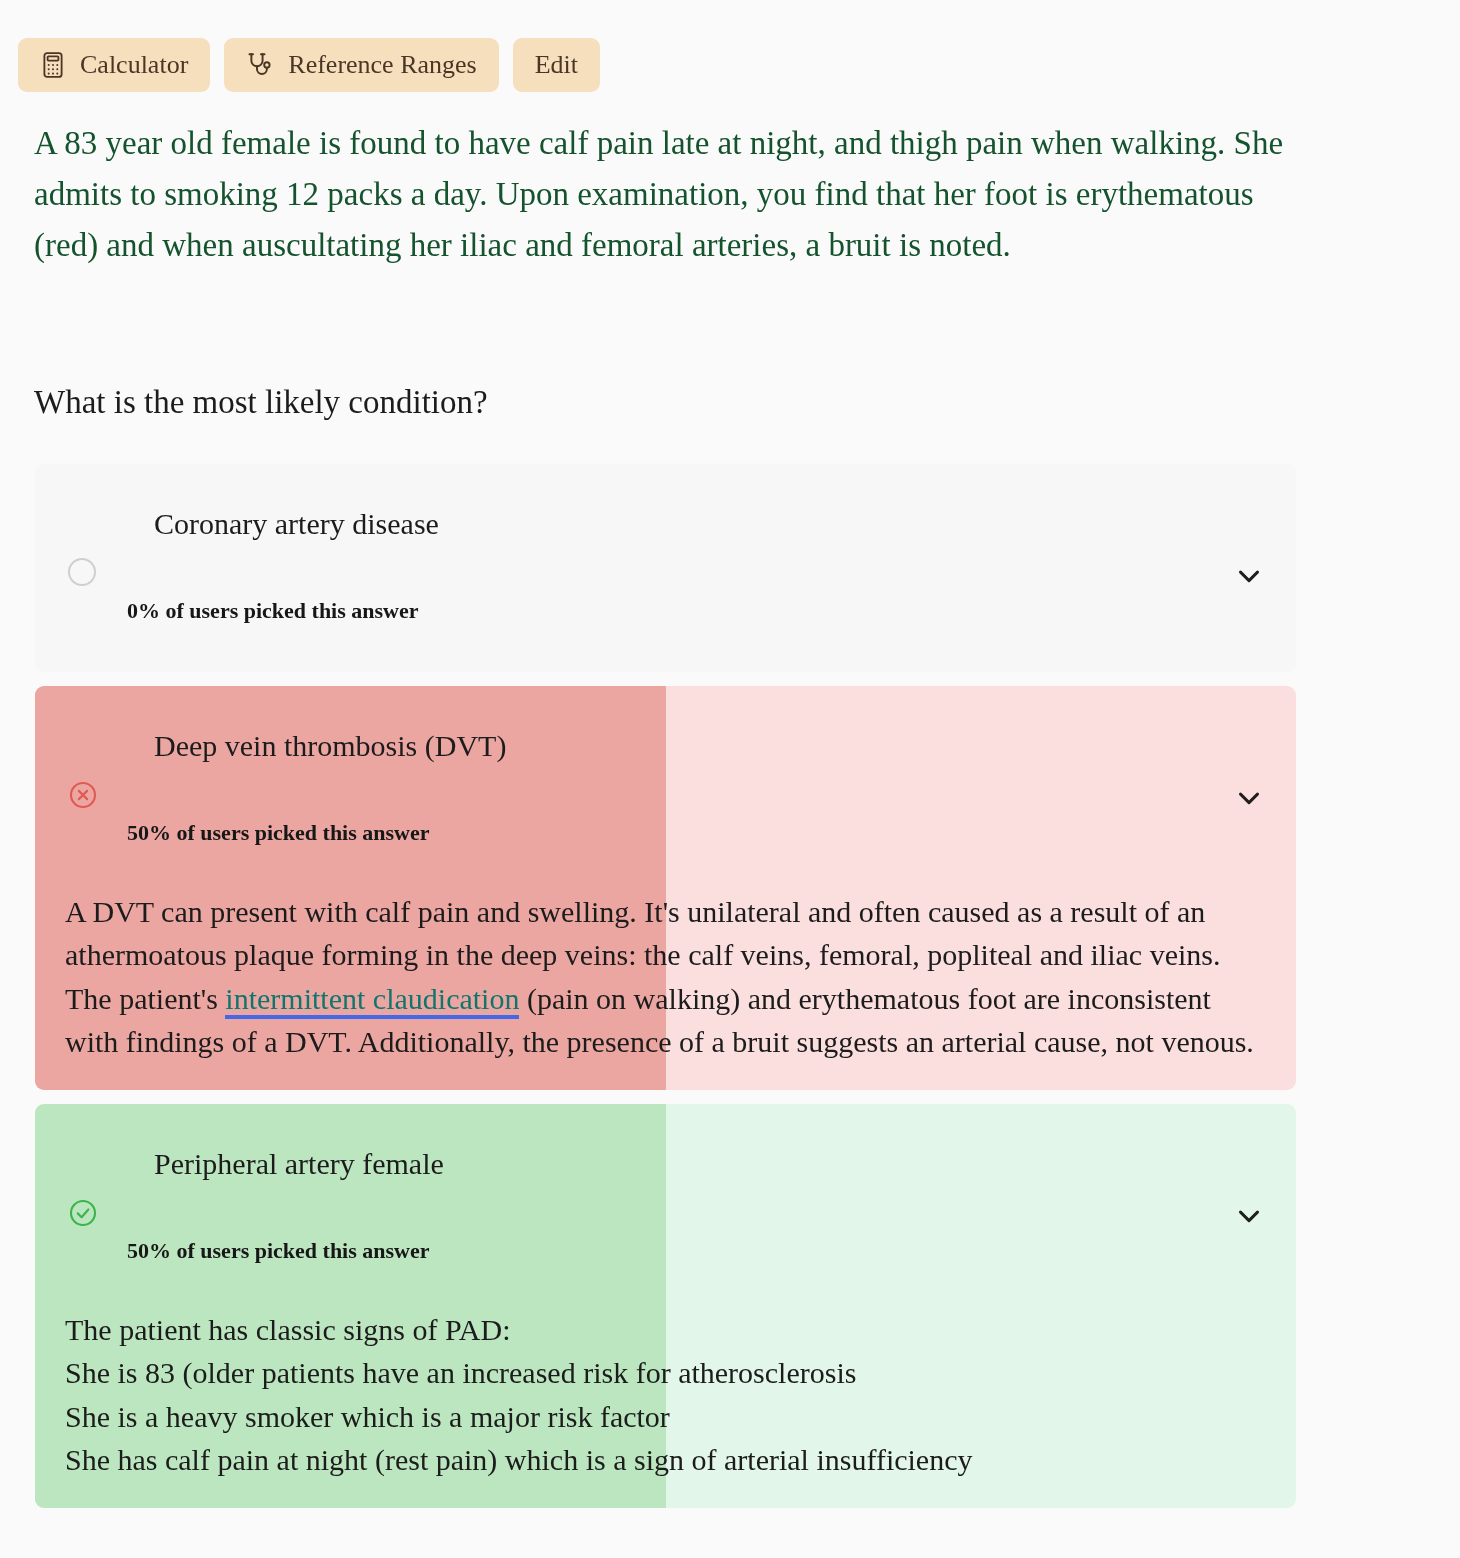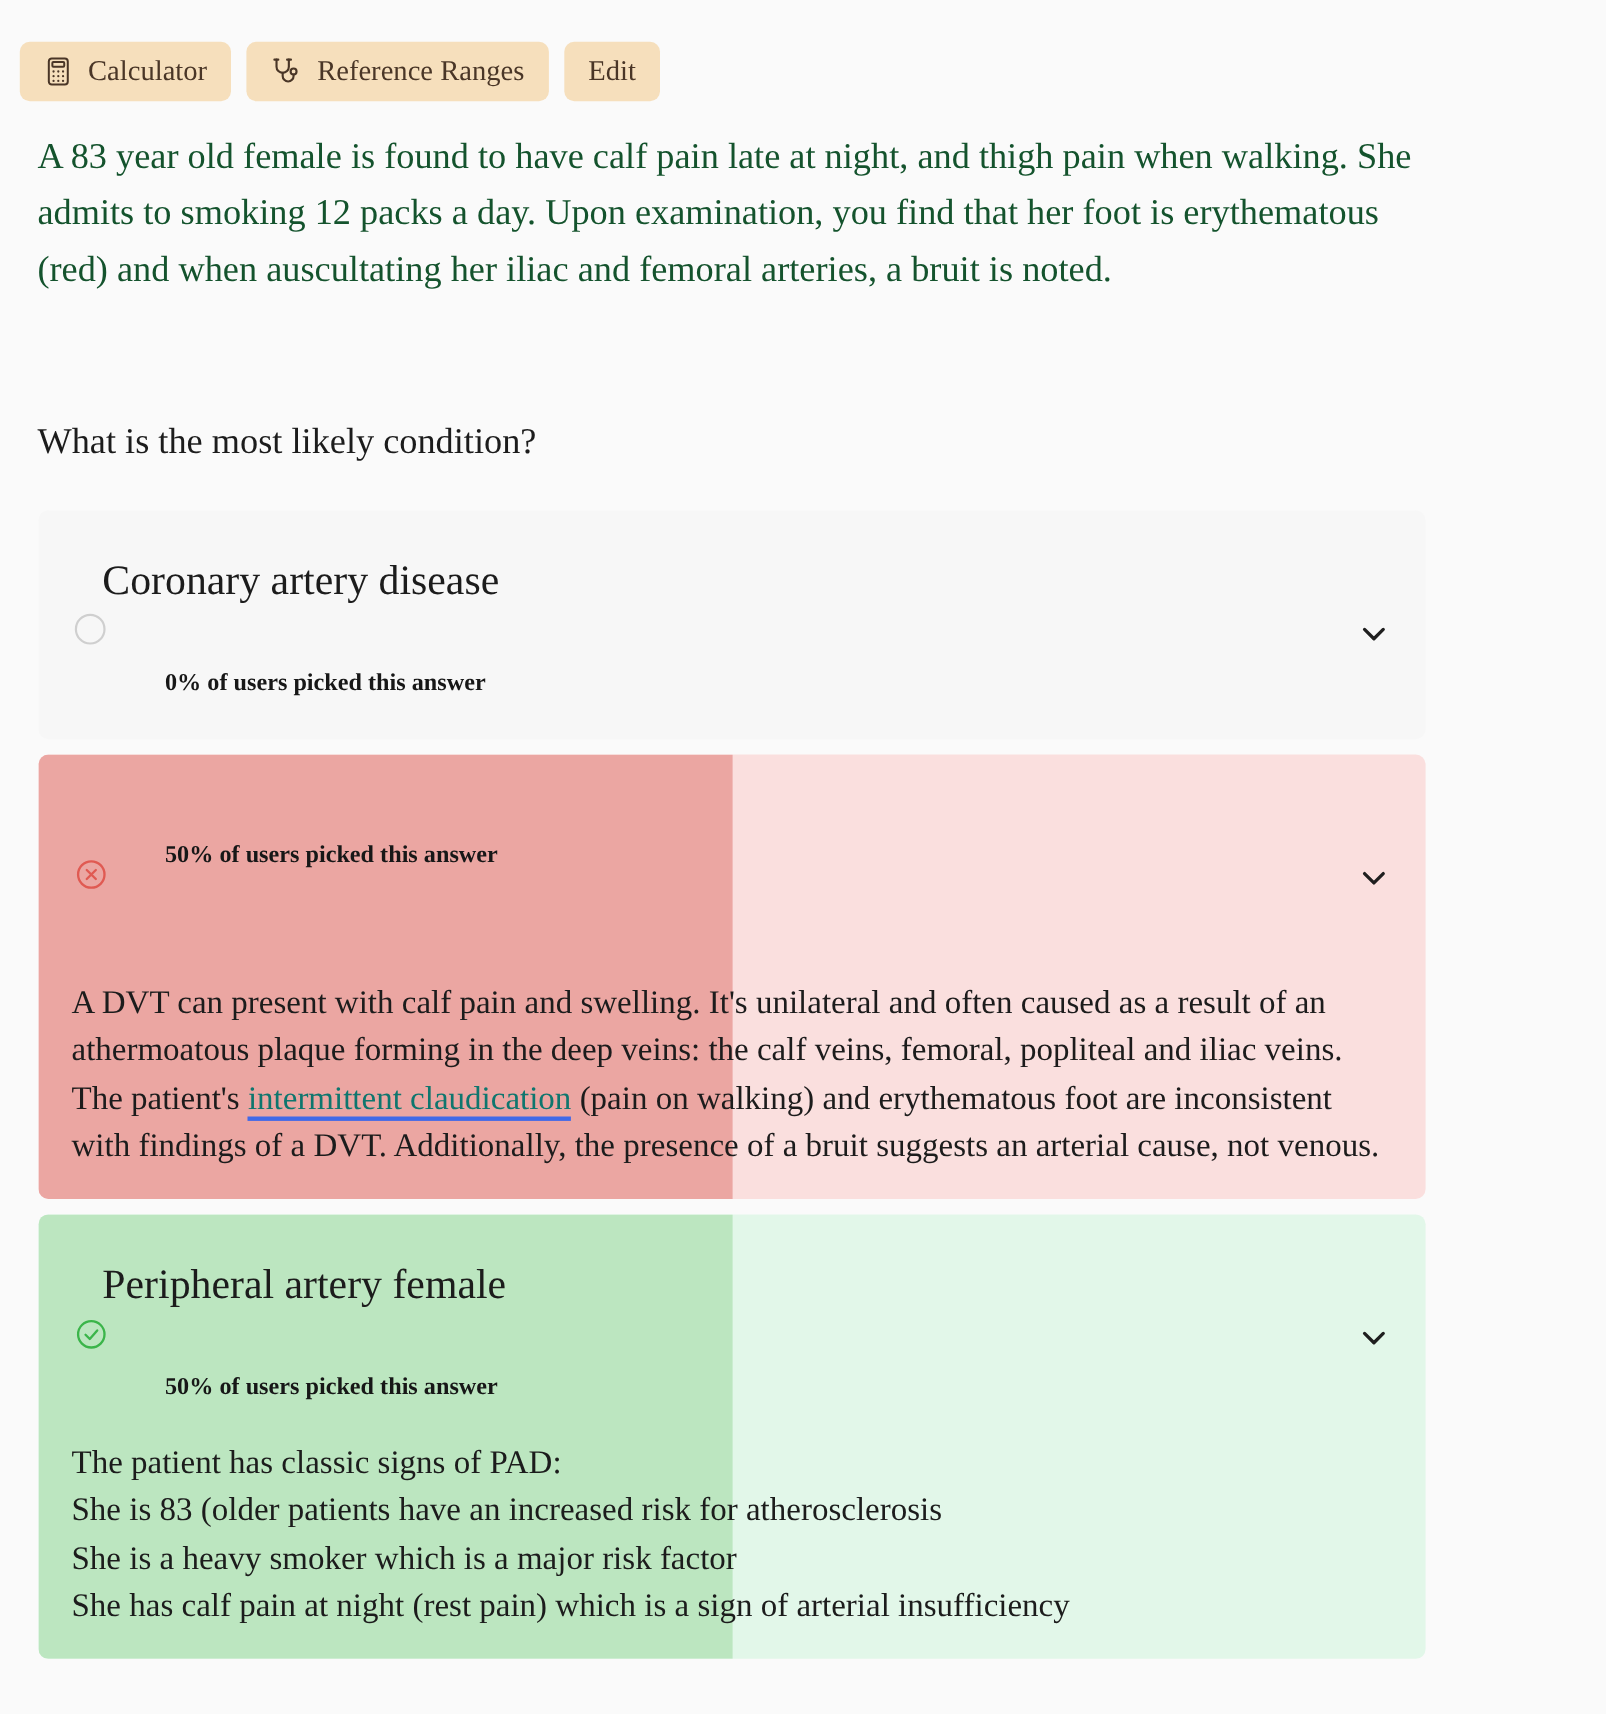--- a/index.html
+++ b/index.html
@@ -96,29 +96,29 @@
   .marker .radio {
     display: block;
     width: 28px; height: 28px;
     border: 2px solid #CFCFCF;
     border-radius: 50%;
     background: transparent;
   }
   .marker svg { display: block; }
 
   .opt-title {
-    margin-left: 58px;
+    margin-left: 119px;
     padding-top: 20px;
-    font-size: 38px;
+    font-size: 30px;
     line-height: 1.2;
     color: #1C1C1C;
   }
 
   .opt-pct {
-    margin-left: 115px;
+    margin-left: 92px;
     padding-top: 56px;
     font-size: 22px;
     font-weight: bold;
     color: #171717;
   }
 
   .chevron {
     position: absolute;
     right: 30px;
     top: 72px;
@@ -212,20 +212,21 @@
   <div class="option wrong">
     <div class="fill" style="width: 50%;"></div>
     <div class="opt-inner">
       <div class="opt-head">
         <span class="marker">
           <svg width="30" height="30" viewBox="0 0 24 24" fill="none" stroke="#E05A52" stroke-width="1.7" stroke-linecap="round">
             <circle cx="12" cy="12" r="9.6"></circle>
             <path d="M8.7 8.7l6.6 6.6M15.3 8.7l-6.6 6.6"></path>
           </svg>
         </span>
+        <div class="opt-title">Deep vein thrombosis (DVT)</div>
         <div class="opt-pct">50% of users picked this answer</div>
         <span class="chevron">
           <svg width="34" height="34" viewBox="0 0 24 24" fill="none" stroke="#1F1F1F" stroke-width="2.1" stroke-linecap="round" stroke-linejoin="round">
             <polyline points="6 10 12 16 18 10"></polyline>
           </svg>
         </span>
       </div>
       <div class="explanation">
         <p>A DVT can present with calf pain and swelling. It's unilateral and often caused as a result of an athermoatous plaque forming in the deep veins: the calf veins, femoral, popliteal and iliac veins.</p>
         <p><span>The patient's </span><a class="glossary-link" href="#">intermittent claudication</a><span> (pain on walking) and erythematous foot are inconsistent with findings of a DVT. Additionally, the presence of a bruit suggests an arterial cause, not venous.</span></p>

